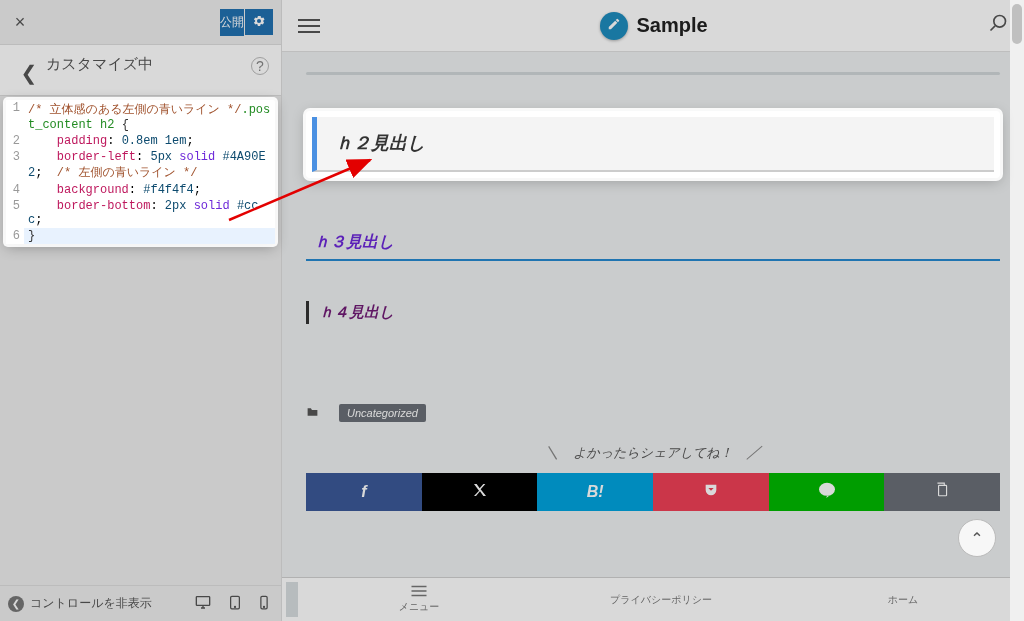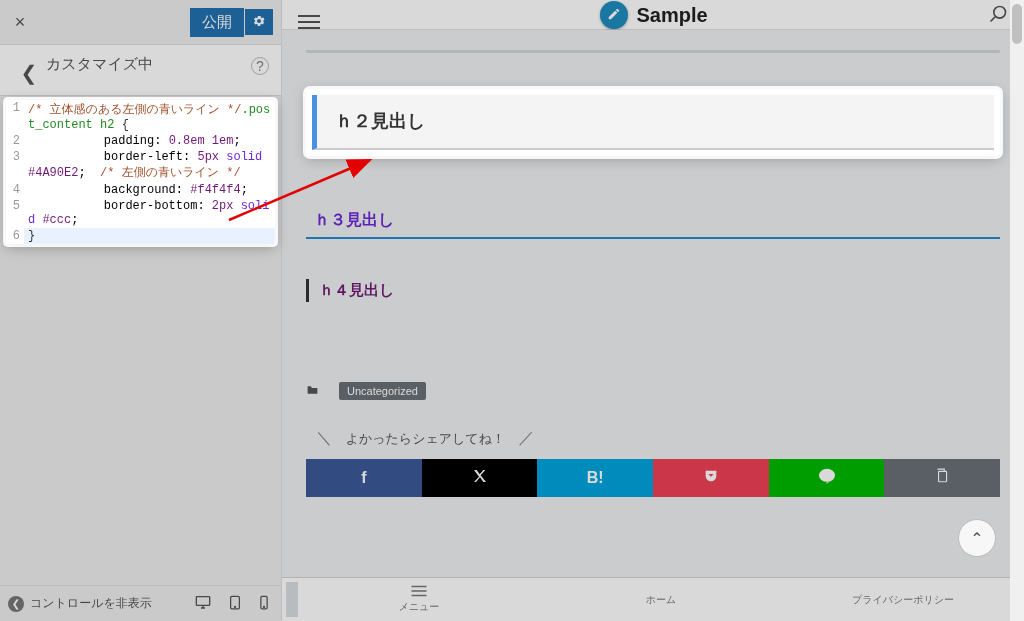--- a/index.html
+++ b/index.html
@@ -7,71 +7,71 @@
   body { display: flex; position: relative; }
 
   
   .dim-overlay { position: absolute; inset: 0; background: rgba(0,0,0,0.15); pointer-events: none; z-index: 5; }
 
   
   .customizer { width: 282px; height: 100%; background: #eeeeee; display: flex; flex-direction: column; border-right: 1px solid #ddd; }
   .cust-top { height: 45px; display: flex; align-items: center; justify-content: space-between; padding: 0 8px; border-bottom: 1px solid #ddd; background: #eeeeee; }
   .close-x { font-size: 18px; color: #555; width: 24px; text-align: center; cursor: pointer; }
   .top-right { display: flex; align-items: center; }
-  .publish-btn { background: #2271b1; color: #fff; font-size: 15px; padding: 5px 12px; border: none; cursor: pointer; }
+  .publish-btn { background: #2271b1; color: #fff; font-size: 12px; padding: 5px 0; border: none; cursor: pointer; }
   .gear-btn { background: #2271b1; color: #fff; width: 28px; height: 26px; display: inline-flex; align-items: center; justify-content: center; margin-left: 1px; border: none; cursor: pointer; }
   .cust-header { display: flex; align-items: flex-start; padding: 10px 12px; border-bottom: 1px solid #ddd; background: #fff; position: relative; z-index: 3; }
   .back-chev { width: 34px; font-size: 20px; color: #555; cursor: pointer; display: flex; align-items: center; justify-content: center; margin-top: 6px; }
   .header-text { flex: 1; }
   .small-label { font-size: 15px; color: #555; }
   .section-title { font-size: 18px; color: #555; }
   .section-title .css-grey { color: #999; }
   .help-q { color: #888; font-size: 14px; border: 1px solid #bbb; border-radius: 50%; width: 18px; height: 18px; display: inline-flex; align-items: center; justify-content: center; cursor: pointer; margin-top: 2px; }
 
   
   .code-editor { background: #fff; font-family: "Courier New", monospace; font-size: 12px; position: relative; z-index: 10; border-radius: 2px; box-shadow: 0 0 0 3px rgba(255,255,255,0.9), 0 3px 14px rgba(0,0,0,0.3); margin: 4px 6px 0 6px; }
   .code-row { display: flex; }
   .gutter { width: 18px; text-align: right; color: #999; padding: 1px 4px 1px 0; background: #fff; user-select: none; }
   .code-line { flex: 1; padding: 1px 4px; white-space: pre-wrap; word-break: break-all; }
   .cm-comment { color: #a0522d; }
   .cm-tag { color: #228b22; }
-  .cm-prop { color: #000000; margin-left: 47px; }
-  .cm-num { color: #701a75; }
+  .cm-prop { color: #be185d; }
+  .cm-num { color: #0c4a6e; }
   .cm-kw { color: #6d28d9; }
   .cm-brace { color: #333; }
   .active-line { background: #e8f2fe; }
 
   .cust-footer { margin-top: auto; height: 36px; display: flex; align-items: center; padding: 0 8px; border-top: 1px solid #ddd; background: #eeeeee; font-size: 12px; color: #555; }
   .footer-left { display: flex; align-items: center; gap: 6px; flex: 1; overflow: hidden; white-space: nowrap; }
   .chevron-circle { width: 16px; height: 16px; border-radius: 50%; background: #777; color: #fff; display: inline-flex; align-items: center; justify-content: center; font-size: 10px; }
   .device-icons { display: flex; gap: 18px; padding-right: 4px; }
   .device-icons span { color: #555; cursor: pointer; font-size: 15px; }
 
   
   .preview { flex: 1; display: flex; flex-direction: column; position: relative; background: #fff; }
-  .prev-top { height: 30px; display: flex; align-items: flex-end; justify-content: space-between; padding: 0 16px; border-bottom: 1px solid #e0e0e0; background: #fff; }
+  .prev-top { height: 52px; display: flex; align-items: center; justify-content: space-between; padding: 0 16px; border-bottom: 1px solid #e0e0e0; background: #fff; }
   .hamburger { display: flex; flex-direction: column; gap: 4px; cursor: pointer; }
   .hamburger span { width: 22px; height: 2px; background: #555; }
   .site-center { display: flex; align-items: center; gap: 8px; }
   .edit-circle { width: 28px; height: 28px; border-radius: 50%; background: #1e8cbe; color: #fff; display: inline-flex; align-items: center; justify-content: center; font-size: 14px; box-shadow: 0 1px 3px rgba(0,0,0,0.3); }
   .site-title { font-size: 20px; font-weight: 700; color: #222; }
   .search-icon { font-size: 20px; color: #555; cursor: pointer; transform: scaleX(-1); }
 
-  .prev-body { flex: 1; background: #eef0f1; padding: 20px 24px 0 24px; position: relative; overflow: hidden; }
+  .prev-body { flex: 1; background: #eef0f1; padding: 20px 24px 0 24px; position: relative; overflow: hidden; font-style: italic; }
   .top-ghost-line { height: 3px; width: 100%; background: #d0d6d9; margin-bottom: 36px; border-radius: 2px; }
   .h2-card { background: #fff; border-radius: 4px; padding: 6px; box-shadow: 0 0 0 3px rgba(255,255,255,0.9), 0 3px 14px rgba(0,0,0,0.25); position: relative; z-index: 10; }
   .h2-sample { padding: 0.8em 1em; border-left: 5px solid #4A90E2; background: #f4f4f4; border-bottom: 2px solid #ccc; font-size: 18px; font-weight: 600; color: #333; }
   .h3-sample { margin-top: 48px; padding: 6px 8px; border-bottom: 2px solid #2589d0; font-size: 16px; font-weight: 600; color: #6d28d9; width: 100%; }
   .h4-sample { margin-top: 40px; padding: 2px 10px; border-left: 3px solid #333; font-size: 15px; font-weight: 600; color: #701a75; }
 
   .cat-row { margin-top: 80px; display: flex; align-items: center; gap: 20px; }
   .folder-icon { color: #555; font-size: 13px; }
   .cat-badge { background: #6a6f77; color: #fff; font-size: 11px; padding: 3px 8px; border-radius: 2px; }
 
-  .share-row { margin-top: 28px; text-align: left; font-size: 13px; color: #555; }
+  .share-row { margin-top: 20px; text-align: center; font-size: 13px; color: #555; }
   .share-row .slash { color: #888; font-size: 16px; margin: 0 10px; }
   .share-buttons { margin-top: 10px; display: flex; height: 38px; }
   .sbtn { flex: 1; display: flex; align-items: center; justify-content: center; color: #fff; font-size: 16px; font-weight: 700; }
   .fb { background: #3b5998; } .tw { background: #000; } .hb { background: #00a4de; }
   .pk { background: #ef4056; } .ln { background: #00b900; } .cp { background: #6a6f77; }
 
   
   .scrolltop { position: absolute; right: 28px; bottom: 64px; width: 38px; height: 38px; border-radius: 50%; border: 1px solid #bbb; background: #f7f7f7; display: flex; align-items: center; justify-content: center; font-size: 16px; color: #555; z-index: 10; }
 
   
@@ -269,24 +269,24 @@
     <div class="nav-stripe"></div>
     <div class="nav-item">
       <span>
         <svg width="18" height="12" viewBox="0 0 24 16" stroke="#777" stroke-width="2">
             <path d="M2 2h20M2 8h20M2 14h20"></path>
           </svg>
       </span>
       <span>メニュー</span>
     </div>
     <div class="nav-item">
+      <span>プライバシーポリシー</span>
+    </div>
+    <div class="nav-item">
       <span>ホーム</span>
-    </div>
-    <div class="nav-item">
-      <span>プライバシーポリシー</span>
     </div>
   </div>
 
   <div class="scrolltop">
     <span>⌃</span>
   </div>
 </div>
 
 <div class="dim-overlay"></div>
 

